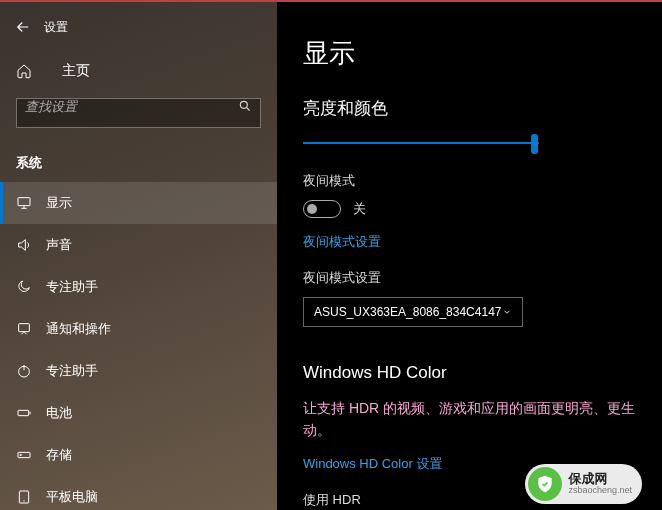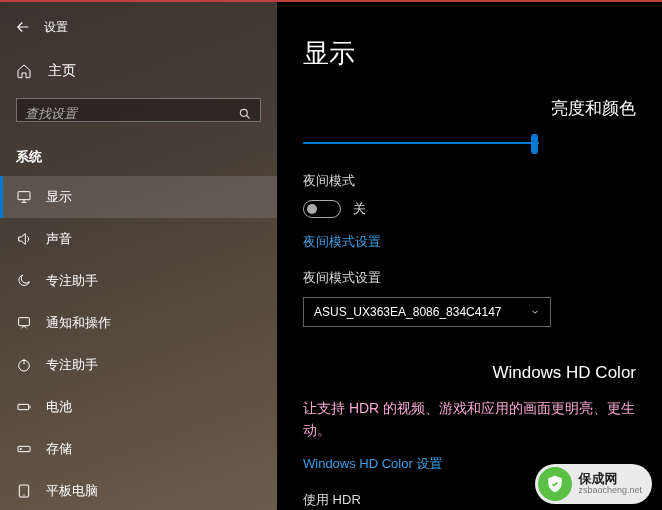--- a/index.html
+++ b/index.html
@@ -37,33 +37,33 @@
   height: 22px;
   display: flex;
   align-items: center;
   justify-content: center;
   cursor: pointer;
 }
 .settings-title { font-size: 12px; color: #fff; }
 .home-row {
   display: flex;
   align-items: center;
-  gap: 16px;
+  gap: 30px;
   padding: 10px 16px;
   cursor: pointer;
 }
 .home-row .icon { width: 16px; display: flex; justify-content: center; }
 .home-label { font-size: 14px; color: #fff; }
 .search-wrap { padding: 8px 16px 12px 16px; }
 .search-box {
   display: flex;
-  align-items: flex-end;
+  align-items: flex-start;
   background: rgba(0,0,0,0.35);
   border: 1px solid rgba(255,255,255,0.35);
-  height: 24px;
+  height: 30px;
   padding: 0 8px;
 }
 .search-input {
   flex: 1;
   background: transparent;
   border: none;
   outline: none;
   color: #fff;
   font-size: 13px;
   font-style: italic;
@@ -112,21 +112,20 @@
 }
 .page-title {
   font-size: 26px;
   font-weight: 400;
   margin-bottom: 26px;
 }
 .section-title {
   font-size: 17px;
   font-weight: 400;
   margin-bottom: 14px;
-  text-align: right;
 }
 .setting-label {
   font-size: 13px;
   color: #ddd;
   margin-bottom: 10px;
 }
 .slider-wrap {
   position: relative;
   width: 236px;
   height: 20px;
@@ -177,21 +176,21 @@
 }
 .toggle-label { font-size: 13px; color: #ddd; }
 .link {
   color: #3aa0e8;
   font-size: 13px;
   cursor: pointer;
   display: inline-block;
   margin-bottom: 18px;
 }
 .dropdown {
-  width: 248px;
+  width: 220px;
   height: 30px;
   border: 1px solid #666;
   background: #000;
   display: flex;
   align-items: center;
   justify-content: space-between;
   padding: 0 10px;
   font-size: 12px;
   color: #fff;
   cursor: pointer;
@@ -199,21 +198,21 @@
 }
 .dropdown .chev { width: 10px; height: 10px; }
 .desc-text {
   font-size: 14px;
   color: #f9a8d4;
   margin-bottom: 12px;
   line-height: 1.6;
 }
 .watermark {
   position: absolute;
-  right: 10px;
+  right: 20px;
   bottom: 6px;
   display: flex;
   align-items: center;
   gap: 6px;
   background: rgba(255,255,255,0.92);
   border-radius: 22px;
   padding: 3px 10px 3px 3px;
   color: #333;
 }
 .wm-logo {

